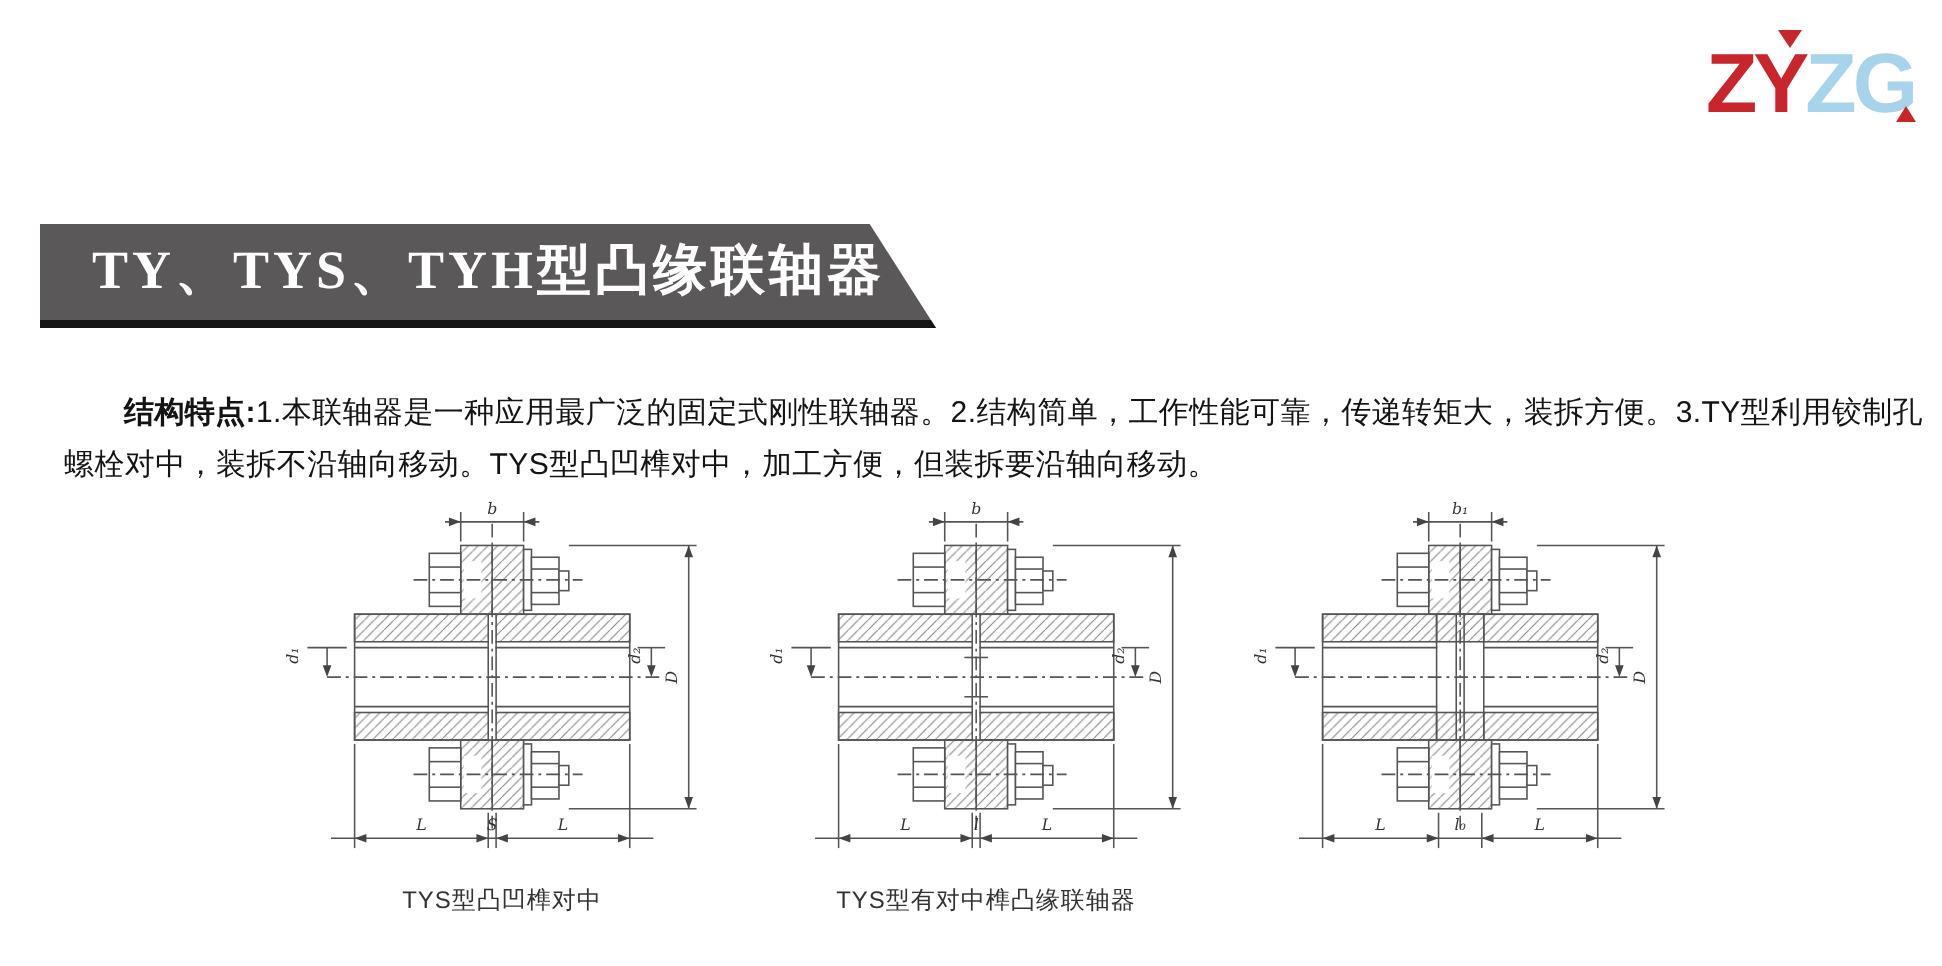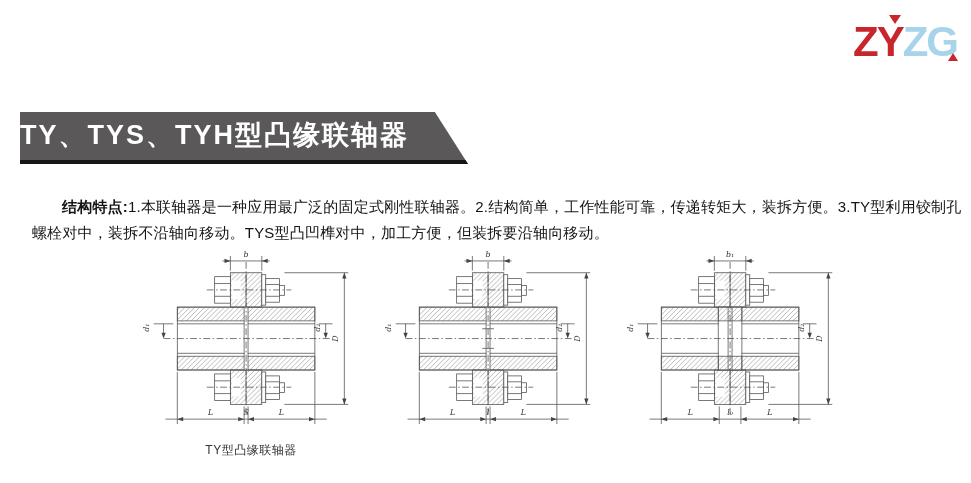--- a/index.html
+++ b/index.html
@@ -25,22 +25,22 @@
     border-left:5px solid transparent;border-right:5px solid transparent;
     border-bottom:8px solid #c9252d;
   }
   
   .banner{
     position:absolute;left:20px;top:112px;width:448px;height:52px;
     clip-path:polygon(0 0,92.6% 0,100% 100%,0 100%);
     background:#5a5858;
   }
   .banner h1{
-    margin:0;
-    color:#ffffff;font-family:Liberation Sans, sans-serif;
+    margin:0;padding-left:26px;
+    color:#ffffff;font-family:Liberation Serif, serif;
     font-weight:bold;font-size:27px;line-height:47px;letter-spacing:2px;
     white-space:nowrap;
   }
   .banner .strip{position:absolute;left:0;right:0;bottom:0;height:4px;background:#161616;}
   
   .intro{
     position:absolute;left:20px;top:182px;width:936px;margin:12px;
     font-size:15px;line-height:26px;color:#141414;
     text-indent:2em;letter-spacing:.2px;
   }
@@ -142,21 +142,21 @@
           <line x1="28" y1="176" x2="192" y2="176" stroke="#555" stroke-width="0.8"></line>
           <polygon points="40,176 46,173.8 46,178.2" fill="#444"></polygon>
           <polygon points="108,176 102,173.8 102,178.2" fill="#444"></polygon>
           <polygon points="112,176 118,173.8 118,178.2" fill="#444"></polygon>
           <polygon points="180,176 174,173.8 174,178.2" fill="#444"></polygon>
           <text x="74" y="172" font-size="8" fill="#333" font-style="italic" font-family="&quot;DejaVu Serif&quot;,serif" text-anchor="middle">L</text>
           <text x="110" y="172" font-size="8" fill="#333" font-style="italic" font-family="&quot;DejaVu Serif&quot;,serif" text-anchor="middle">S</text>
           <text x="146" y="172" font-size="8" fill="#333" font-style="italic" font-family="&quot;DejaVu Serif&quot;,serif" text-anchor="middle">L</text>
         </svg>
       </div>
-    <div class="caption">TY型凸缘联轴器</div>
+    <div class="caption">TYS型凸凹榫对中</div>
   </div>
   <div class="diagram">
     <div class="mount" id="dg1">
         <svg viewBox="0 0 230 195" width="226" height="192">
           <defs>
             <pattern id="h1" patternUnits="userSpaceOnUse" width="5" height="5">
               <path d="M0,5 L5,0" stroke="#8a8a8a" stroke-width="0.6"></path>
             </pattern>
           </defs>
           <rect x="40" y="62" width="140" height="64" fill="#fff" stroke="#555" stroke-width="0.8"></rect>
@@ -222,20 +222,21 @@
           <line x1="28" y1="176" x2="192" y2="176" stroke="#555" stroke-width="0.8"></line>
           <polygon points="40,176 46,173.8 46,178.2" fill="#444"></polygon>
           <polygon points="108,176 102,173.8 102,178.2" fill="#444"></polygon>
           <polygon points="112,176 118,173.8 118,178.2" fill="#444"></polygon>
           <polygon points="180,176 174,173.8 174,178.2" fill="#444"></polygon>
           <text x="74" y="172" font-size="8" fill="#333" font-style="italic" font-family="&quot;DejaVu Serif&quot;,serif" text-anchor="middle">L</text>
           <text x="110" y="172" font-size="8" fill="#333" font-style="italic" font-family="&quot;DejaVu Serif&quot;,serif" text-anchor="middle">l</text>
           <text x="146" y="172" font-size="8" fill="#333" font-style="italic" font-family="&quot;DejaVu Serif&quot;,serif" text-anchor="middle">L</text>
         </svg>
       </div>
+    <div class="caption">TYS型有对中榫凸缘联轴器</div>
   </div>
   <div class="diagram">
     <div class="mount" id="dg2">
         <svg viewBox="0 0 230 195" width="226" height="192">
           <defs>
             <pattern id="h2" patternUnits="userSpaceOnUse" width="5" height="5">
               <path d="M0,5 L5,0" stroke="#8a8a8a" stroke-width="0.6"></path>
             </pattern>
           </defs>
           <rect x="40" y="62" width="140" height="64" fill="#fff" stroke="#555" stroke-width="0.8"></rect>

